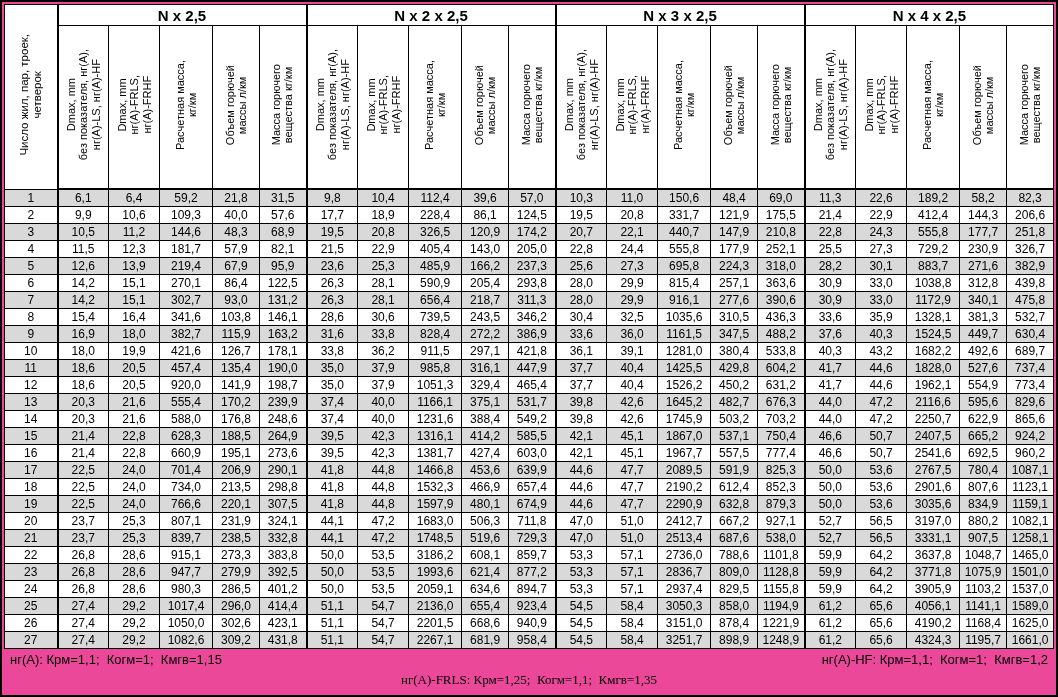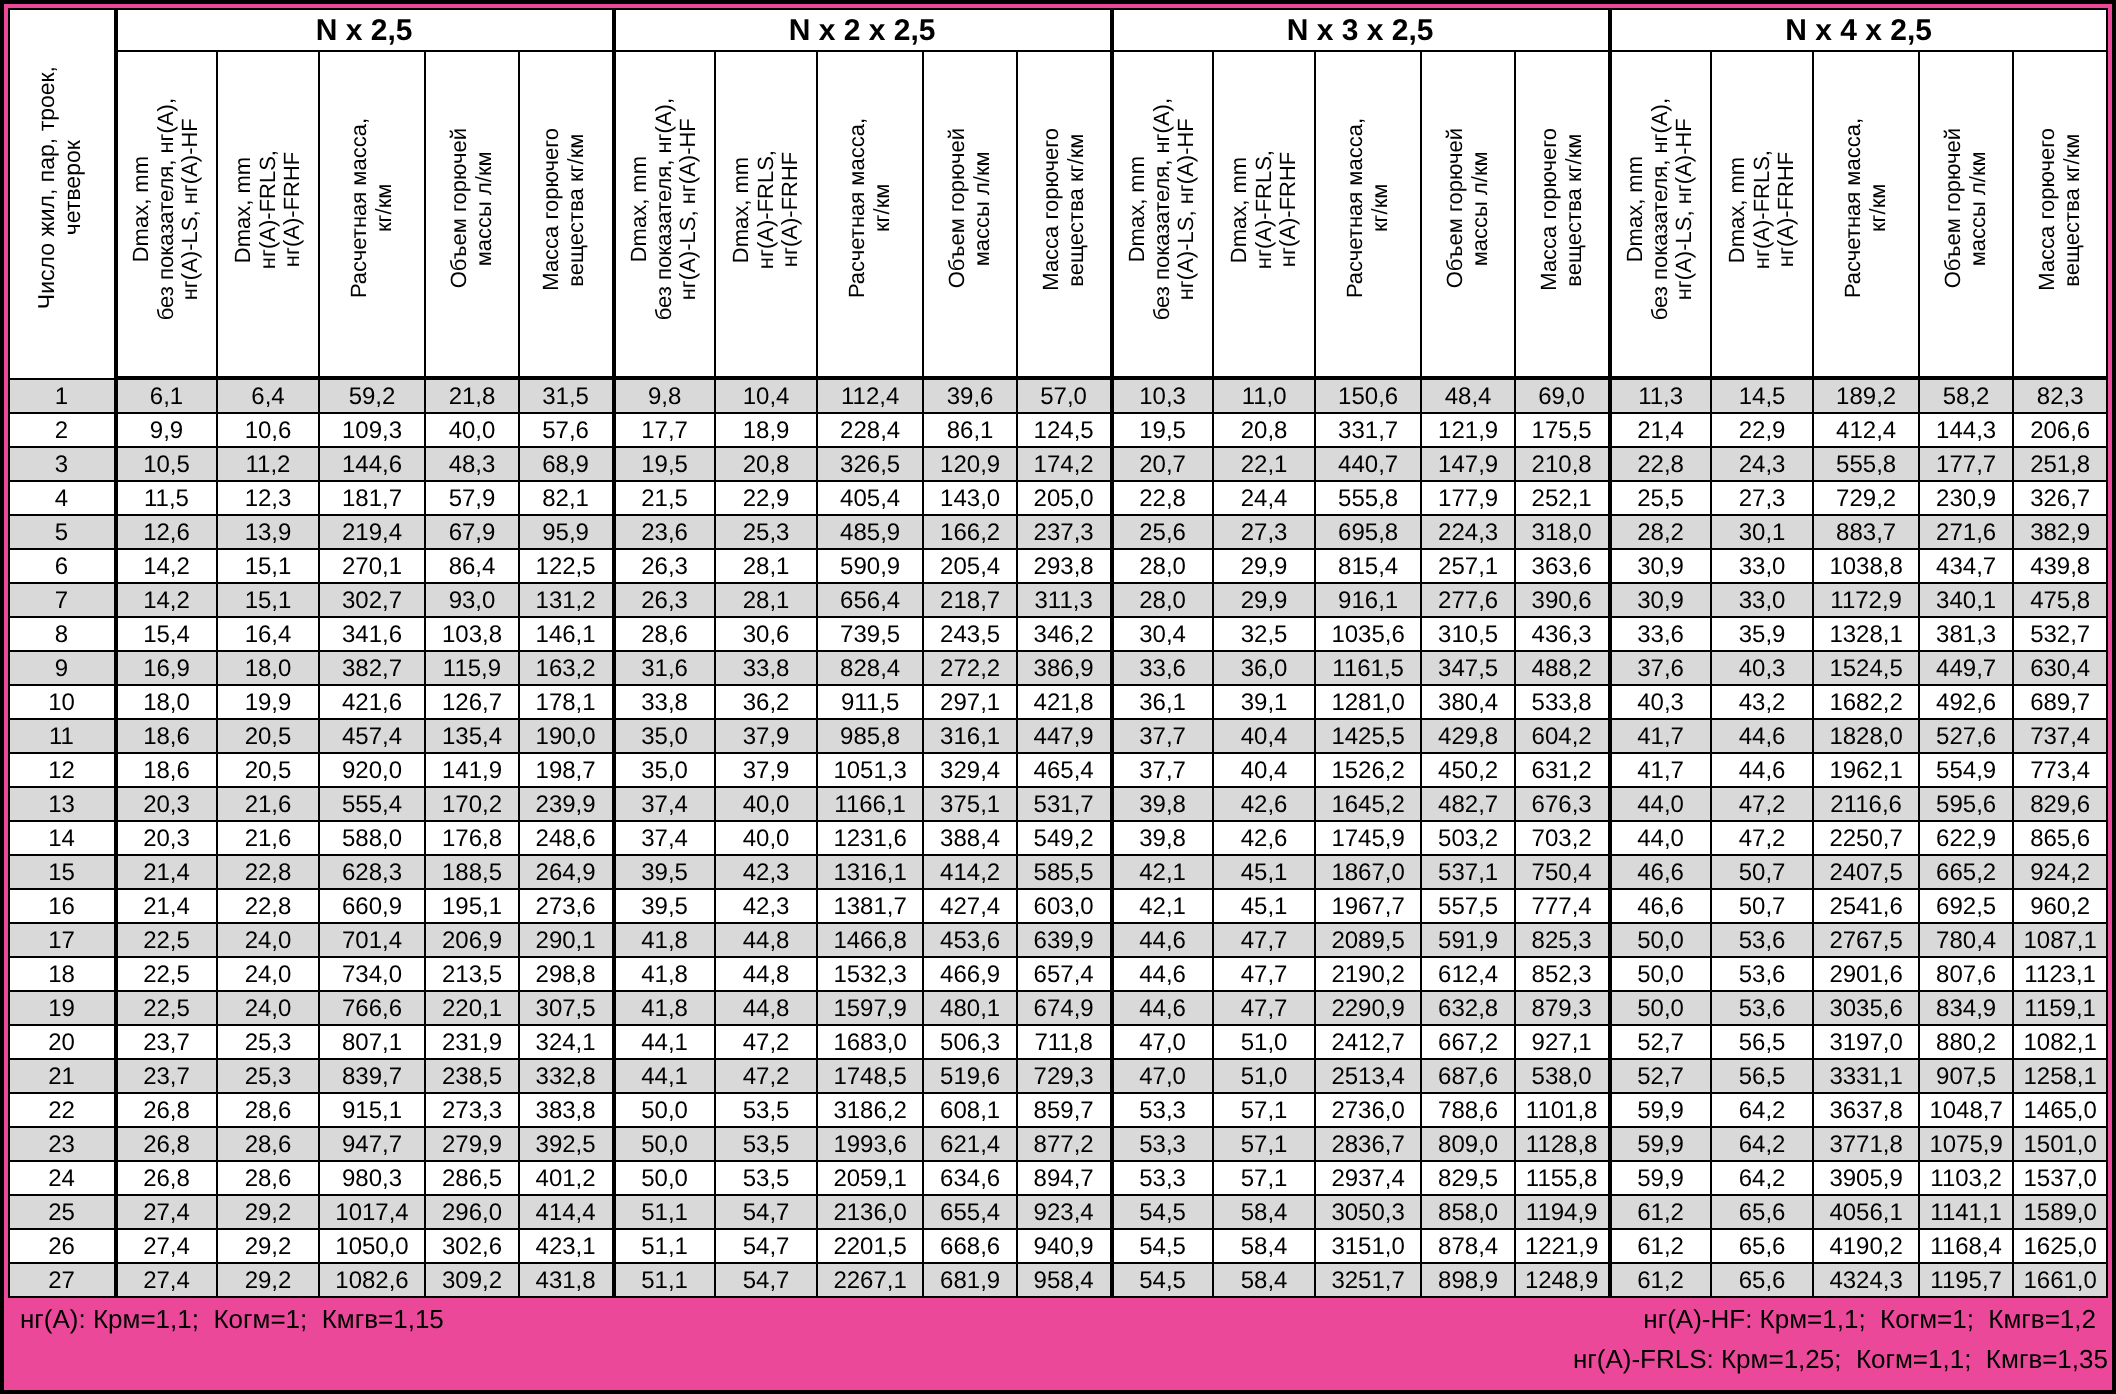--- a/index.html
+++ b/index.html
@@ -34,21 +34,21 @@
   tbody td {
     height: 16px; line-height: 16px; font-size: 12px; text-align: center;
     white-space: nowrap;
   }
   tbody tr:nth-child(odd) td { background: #d9d9d9; }
   tbody tr:nth-child(even) td { background: #ffffff; }
   .foot { font-size: 13px; padding-top: 1px; color: #000; }
   .foot-line { height: 20px; line-height: 20px; display: flex; align-items: center; }
   .foot-line span { white-space: pre; }
   .l1 { justify-content: space-between; padding: 0 6px; text-align: center; }
-  .l2 { justify-content: flex-end; gap: 64px; }
+  .l2 { justify-content: center; gap: 64px; font-family: Liberation Serif, serif; }
 </style>
 </head>
 <body>
 
 <div class="page">
   <table class="spec-table">
     <colgroup id="cols">
         <col style="width:53px">
         <col style="width:51px">
         <col style="width:51px">
@@ -143,21 +143,21 @@
           <td>10,4</td>
           <td>112,4</td>
           <td>39,6</td>
           <td>57,0</td>
           <td class="gs">10,3</td>
           <td>11,0</td>
           <td>150,6</td>
           <td>48,4</td>
           <td>69,0</td>
           <td class="gs">11,3</td>
-          <td>14,5</td>
+          <td>22,6</td>
           <td>189,2</td>
           <td>58,2</td>
           <td>82,3</td>
         </tr>
         <tr>
           <td>2</td>
           <td class="gs">9,9</td>
           <td>10,6</td>
           <td>109,3</td>
           <td>40,0</td>
@@ -260,21 +260,21 @@
           <td>205,4</td>
           <td>293,8</td>
           <td class="gs">28,0</td>
           <td>29,9</td>
           <td>815,4</td>
           <td>257,1</td>
           <td>363,6</td>
           <td class="gs">30,9</td>
           <td>33,0</td>
           <td>1038,8</td>
-          <td>434,7</td>
+          <td>312,8</td>
           <td>439,8</td>
         </tr>
         <tr>
           <td>7</td>
           <td class="gs">14,2</td>
           <td>15,1</td>
           <td>302,7</td>
           <td>93,0</td>
           <td>131,2</td>
           <td class="gs">26,3</td>

